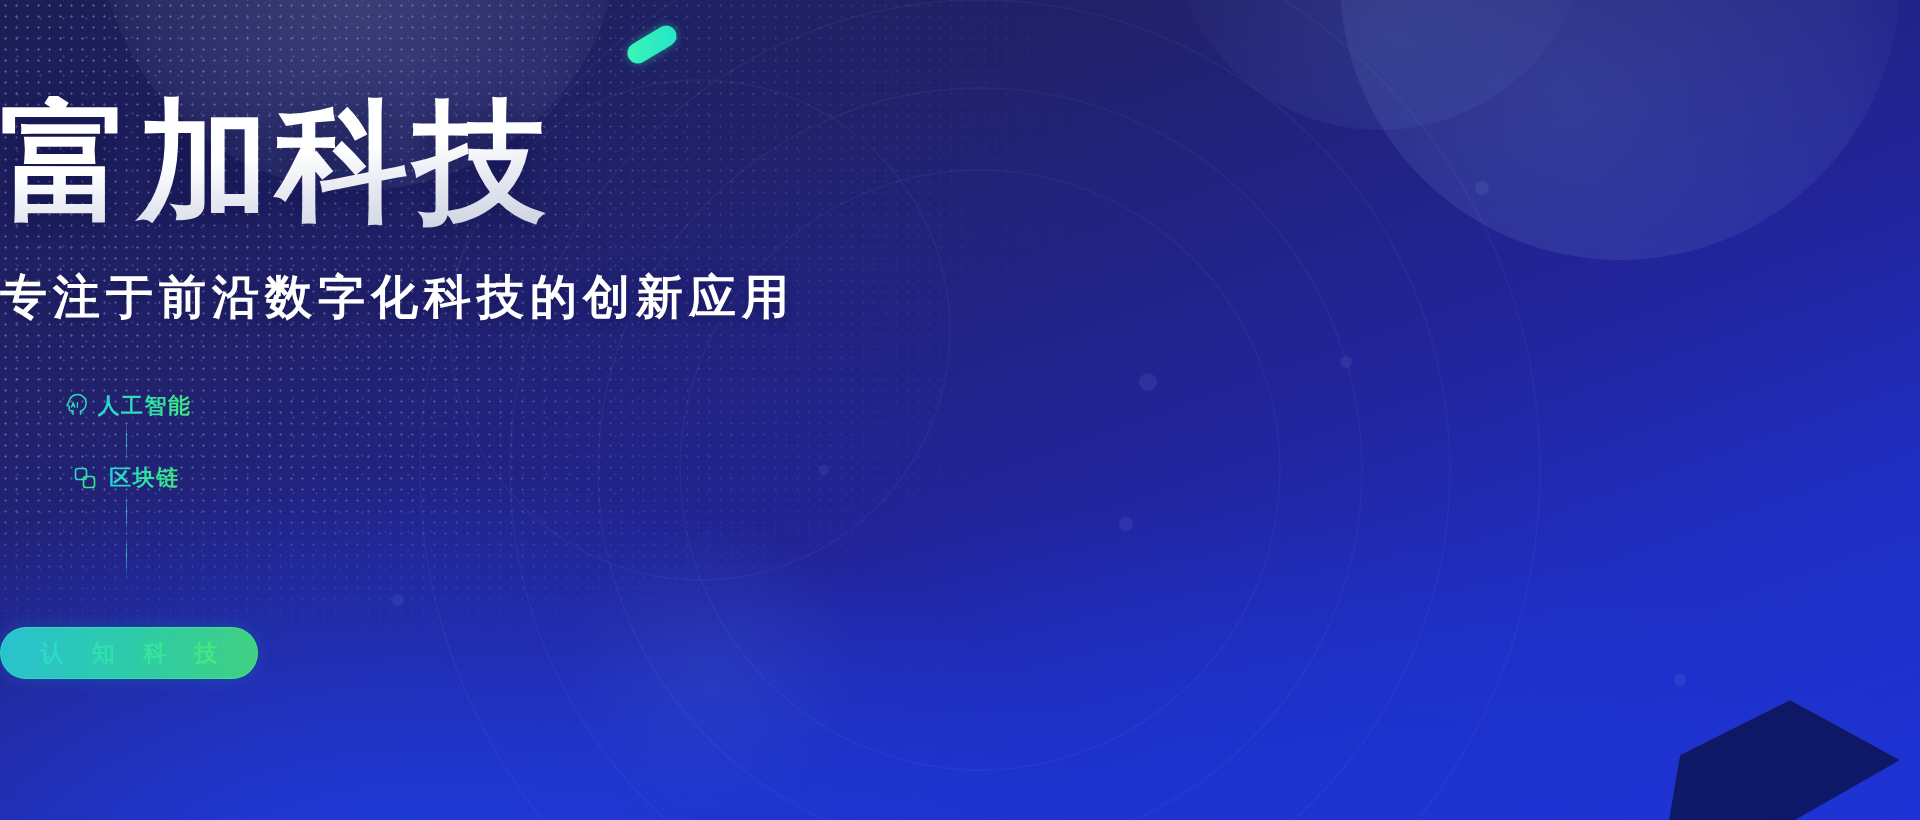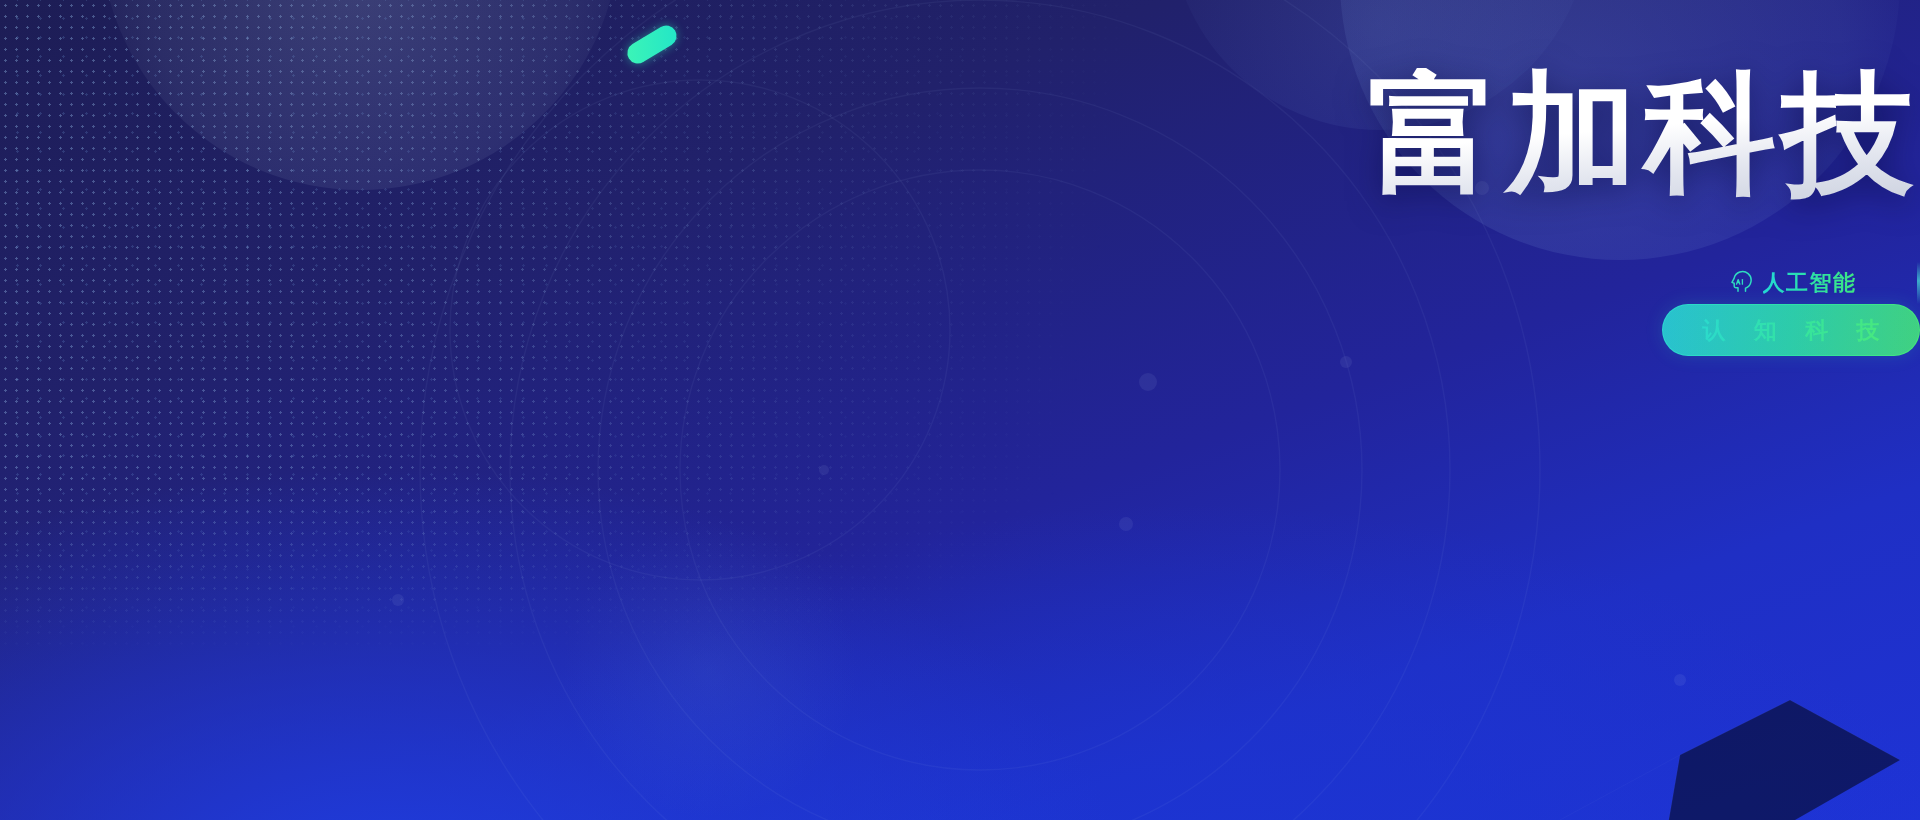--- a/index.html
+++ b/index.html
@@ -51,22 +51,22 @@
 
   
   .arcs { position:absolute; left:0; top:0; width:1920px; height:820px; pointer-events:none; opacity:0.5; }
 
   
   .mesh { position:absolute; left:0; top:0; width:1920px; height:820px; pointer-events:none; }
 
   
   .content {
     position:absolute; inset:0;
-    display:flex; flex-direction:column; align-items:flex-end;
-    padding-top:68px;
+    display:flex; flex-direction:column; align-items:flex-start;
+    padding-top:96px;
   }
 
   
   .logo-title {
     position:relative;
     font-size:132px;
     line-height:1.0;
     font-weight:700;
     letter-spacing:6px;
     background:linear-gradient(175deg, #ffffff 0%, #ffffff 46%, #e3e6ef 72%, #cdd2e0 100%);
@@ -94,20 +94,21 @@
     color:#ffffff;
     white-space:nowrap;
     text-shadow:0 3px 12px rgba(10,12,60,0.45);
   }
 
   
   .features {
     margin-top:62px;
     display:flex; align-items:center;
     gap:0;
+    flex-direction:column;
   }
   .feature {
     display:flex; align-items:center; justify-content:center;
     gap:11px;
     width:252px;
   }
   .feature-icon { width:26px; height:26px; display:block; flex:0 0 auto; }
   .feature-label {
     font-size:22px;
     font-weight:700;
@@ -117,21 +118,21 @@
     -webkit-background-clip:text; background-clip:text;
     -webkit-text-fill-color:transparent; color:transparent;
   }
   .divider {
     width:1px; height:42px;
     background:linear-gradient(to bottom, rgba(60,220,210,0) 0%, rgba(70,225,215,0.72) 45%, rgba(60,220,210,0) 100%);
     flex:0 0 auto;
   }
 
   
-  .cta-wrap { }
+  .cta-wrap { margin-top:50px; }
   .cta {
     display:flex; align-items:center; justify-content:center;
     width:258px; height:52px;
     border-radius:26px;
     border:1.6px solid transparent;
     background:
       linear-gradient(rgba(30,40,190,0.12), rgba(30,40,190,0.12)) padding-box,
       linear-gradient(96deg, #2ad7d2 0%, #2fe2a7 50%, #45e878 100%) border-box;
     cursor:pointer;
     box-shadow:0 0 18px rgba(45,220,190,0.16);
@@ -313,34 +314,42 @@
         <path d="M-20 752 C 300 714, 620 674, 940 626 C 1260 584, 1580 536, 1940 496"></path>
       </g>
     </g>
   </svg>
 
   <div class="content">
 
     <div class="logo-title">富加科技</div>
     <div class="accent-dash"></div>
 
+    <div class="subtitle">专注于前沿数字化科技的创新应用</div>
 
     <div class="features">
 
       <div class="feature">
         <svg class="feature-icon" viewBox="0 0 26 26" fill="none" stroke="#2fdcc0" stroke-width="1.5" stroke-linecap="round" stroke-linejoin="round">
           <path d="M19.5 21.2 v-3.0 a8.6 8.6 0 1 0 -11.4 -9.8 l-2.1 4.0 2.2 0.9 v2.6 a1.8 1.8 0 0 0 1.8 1.8 h2.0 v3.5"></path>
           <path d="M10.5 14.2 l1.7 -4.6 1.7 4.6 M11.0 12.7 h2.4" stroke-width="1.3"></path>
           <path d="M16.4 9.6 v4.6" stroke-width="1.3"></path>
         </svg>
         <span class="feature-label">人工智能</span>
       </div>
 
       <div class="divider"></div>
 
+      <div class="feature">
+        <svg class="feature-icon" viewBox="0 0 26 26" fill="none" stroke="#2fdcc0" stroke-width="1.6" stroke-linecap="round" stroke-linejoin="round">
+          <rect x="3.5" y="3.5" width="11" height="11" rx="2.6"></rect>
+          <rect x="11.5" y="11.5" width="11" height="11" rx="2.6" stroke="#3ae88c"></rect>
+        </svg>
+        <span class="feature-label">区块链</span>
+      </div>
 
       <div class="divider"></div>
 
 
       <div class="divider"></div>
 
 
     </div>
 
     <div class="cta-wrap">

